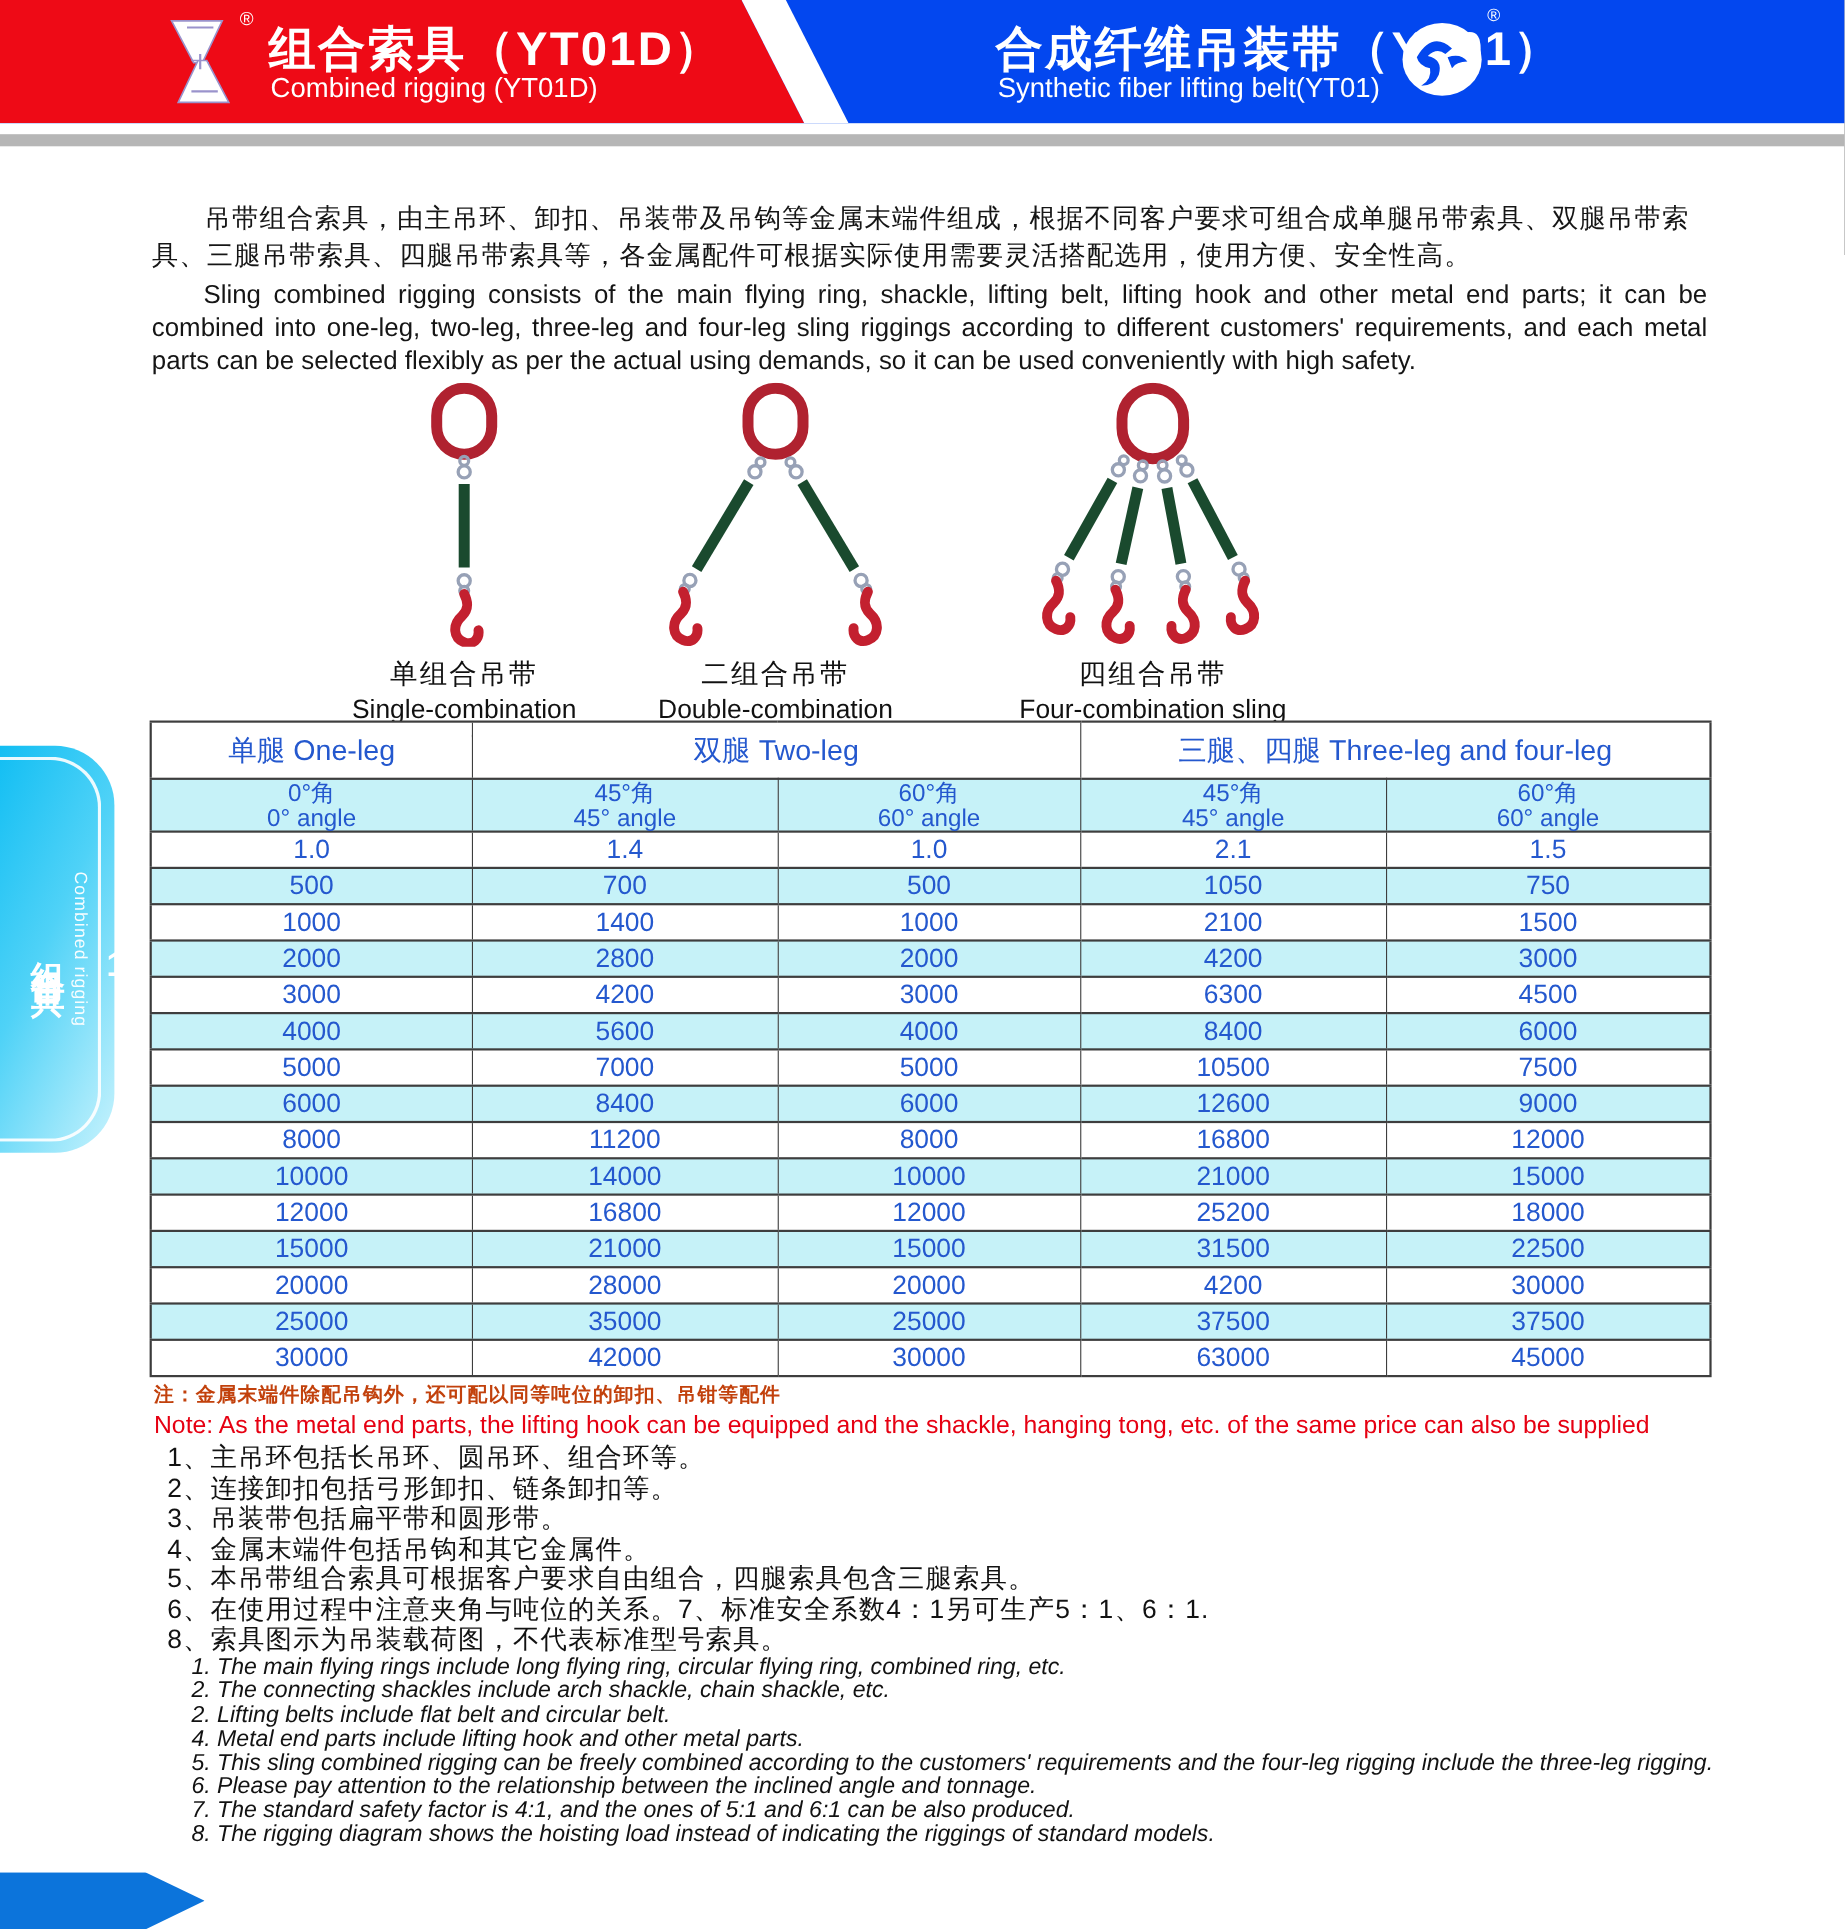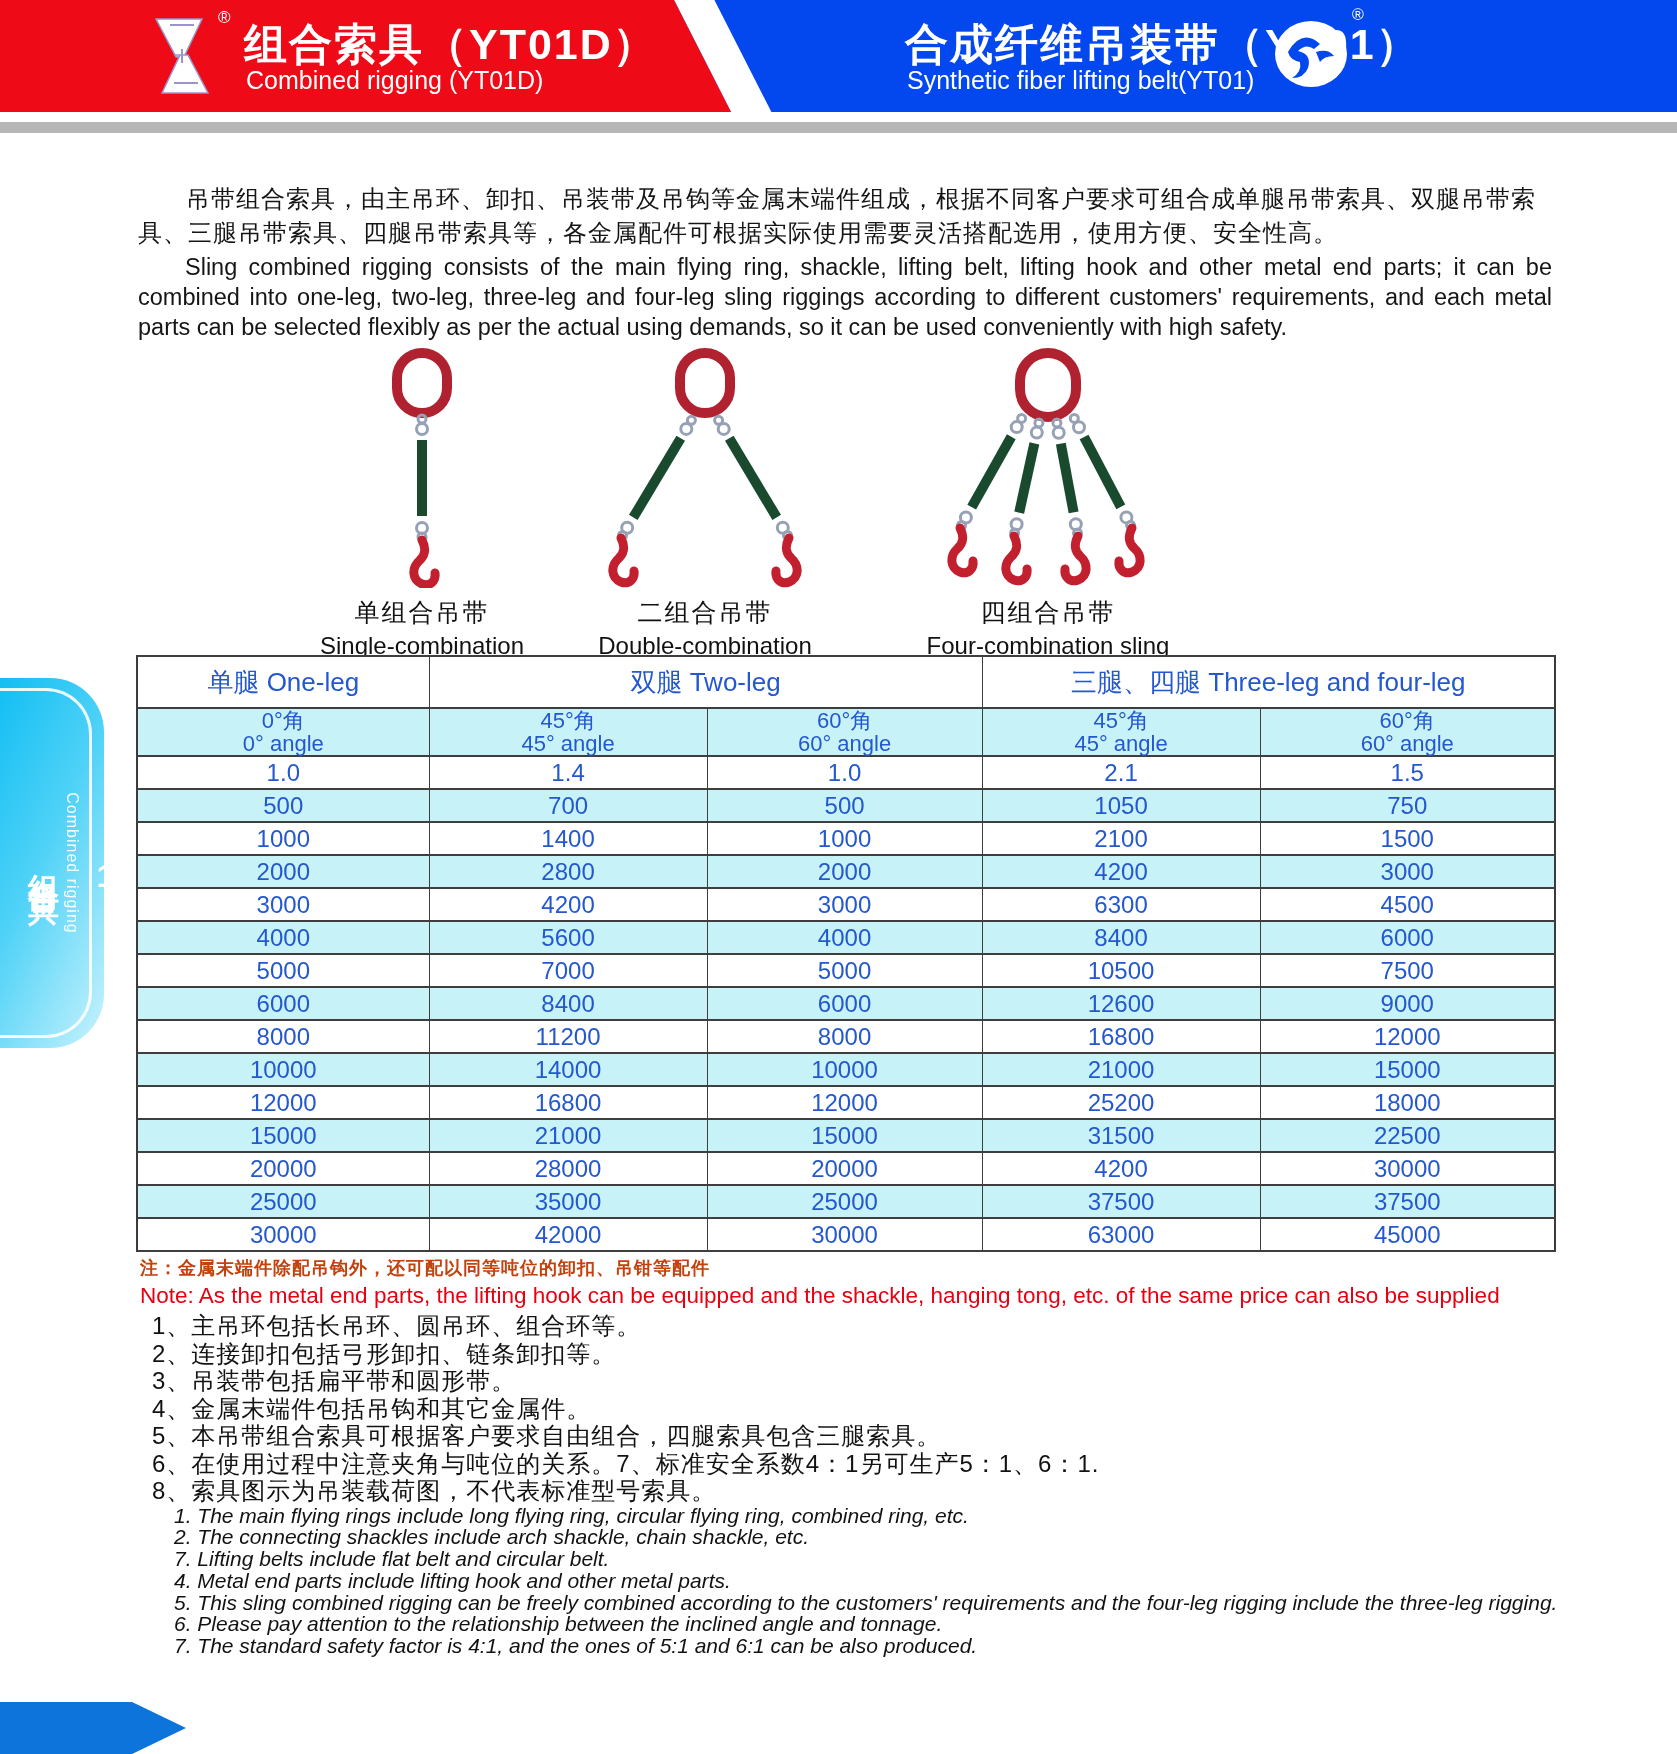--- a/index.html
+++ b/index.html
@@ -348,25 +348,26 @@
         <div class="ni">2、连接卸扣包括弓形卸扣、链条卸扣等。</div>
         <div class="ni">3、吊装带包括扁平带和圆形带。</div>
         <div class="ni">4、金属末端件包括吊钩和其它金属件。</div>
         <div class="ni">5、本吊带组合索具可根据客户要求自由组合，四腿索具包含三腿索具。</div>
         <div class="ni">6、在使用过程中注意夹角与吨位的关系。7、标准安全系数4：1另可生产5：1、6：1.</div>
         <div class="ni">8、索具图示为吊装载荷图，不代表标准型号索具。</div>
       </div>
     <div class="nlist-en" id="nlist-en">
         <div class="ni">1. The main flying rings include long flying ring, circular flying ring, combined ring, etc.</div>
         <div class="ni">2. The connecting shackles include arch shackle, chain shackle, etc.</div>
-        <div class="ni">7. Lifting belts include flat belt and circular belt.</div>
+        <div class="ni">2. Lifting belts include flat belt and circular belt.</div>
         <div class="ni">4. Metal end parts include lifting hook and other metal parts.</div>
         <div class="ni">5. This sling combined rigging can be freely combined according to the customers' requirements and the four-leg rigging include the three-leg rigging.</div>
         <div class="ni">6. Please pay attention to the relationship between the inclined angle and tonnage.</div>
         <div class="ni">7. The standard safety factor is 4:1, and the ones of 5:1 and 6:1 can be also produced.</div>
+        <div class="ni">8. The rigging diagram shows the hoisting load instead of indicating the riggings of standard models.</div>
       </div>
   </div>
 
   <div class="side-tab">
     <div class="side-arc"></div>
     <div class="side-zh">组合吊具</div>
     <div class="side-en">Combined rigging</div>
   </div>
 
   <div class="page-arrow"></div>

